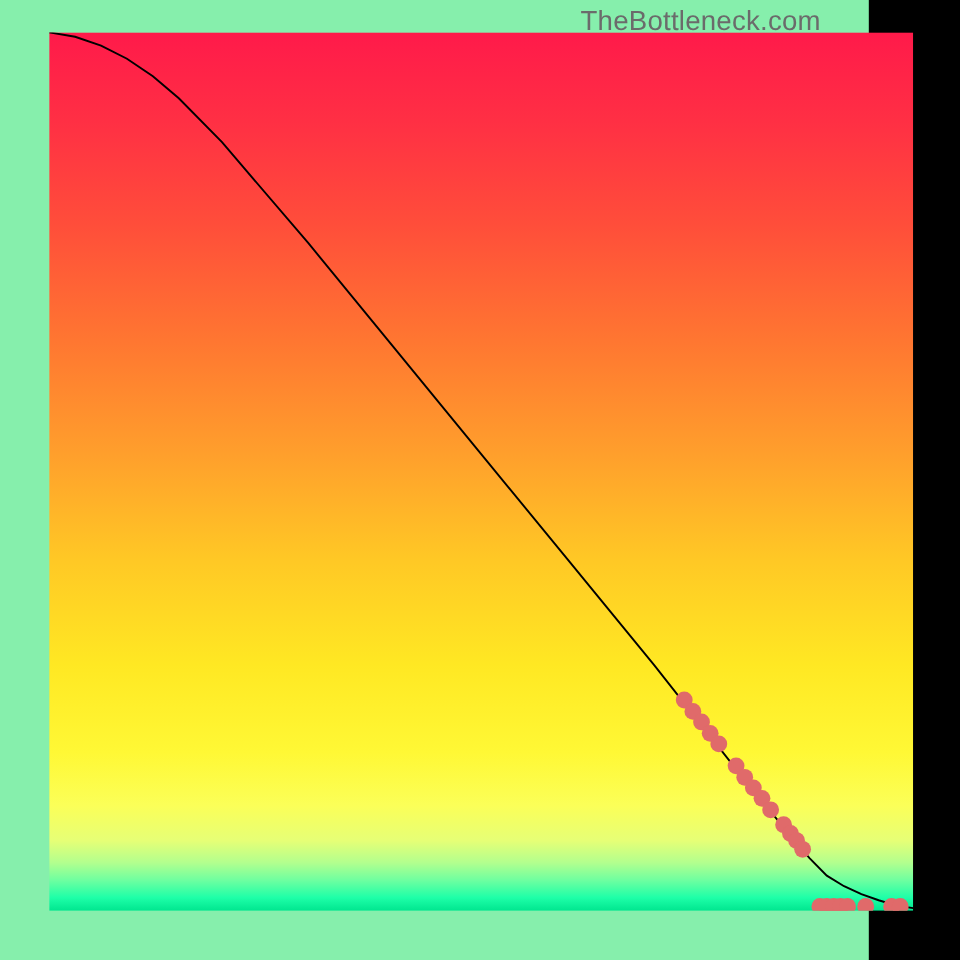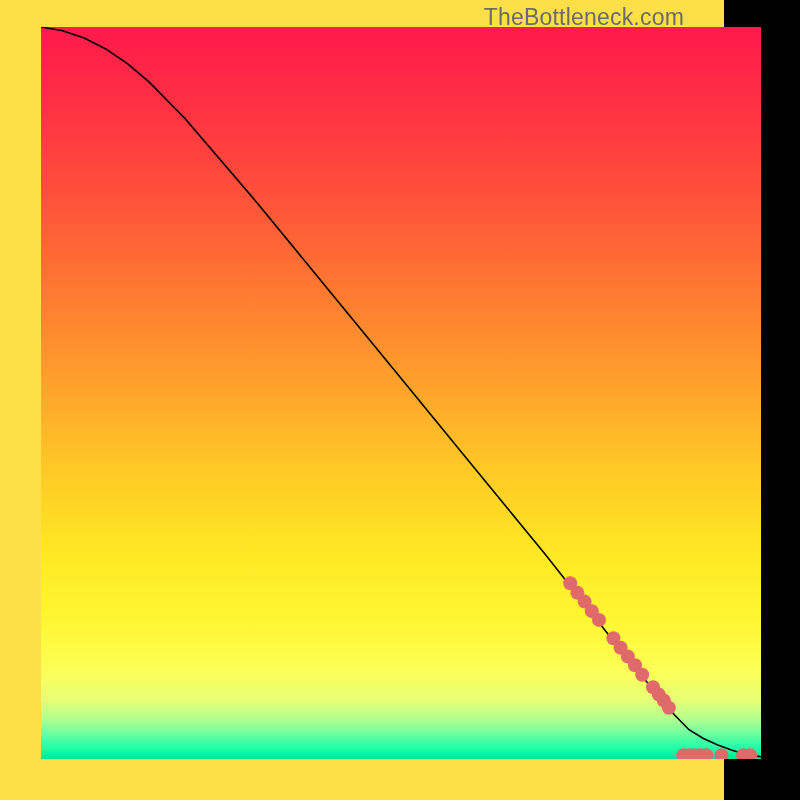--- a/index.html
+++ b/index.html
@@ -10,21 +10,21 @@
     background: #000;
     overflow: hidden;
     font-family: Arial, Helvetica, sans-serif;
   }
   .frame {
     position: absolute;
     top: 0;
     left: 0;
     width: 724px;
     height: 800px;
-    background: #fde047;
+    background: #86efac;
   }
   .plot {
     position: absolute;
     
     left: 41px;
     top: 27px;
     width: 720px;
     height: 732px;
   }
   .watermark {

